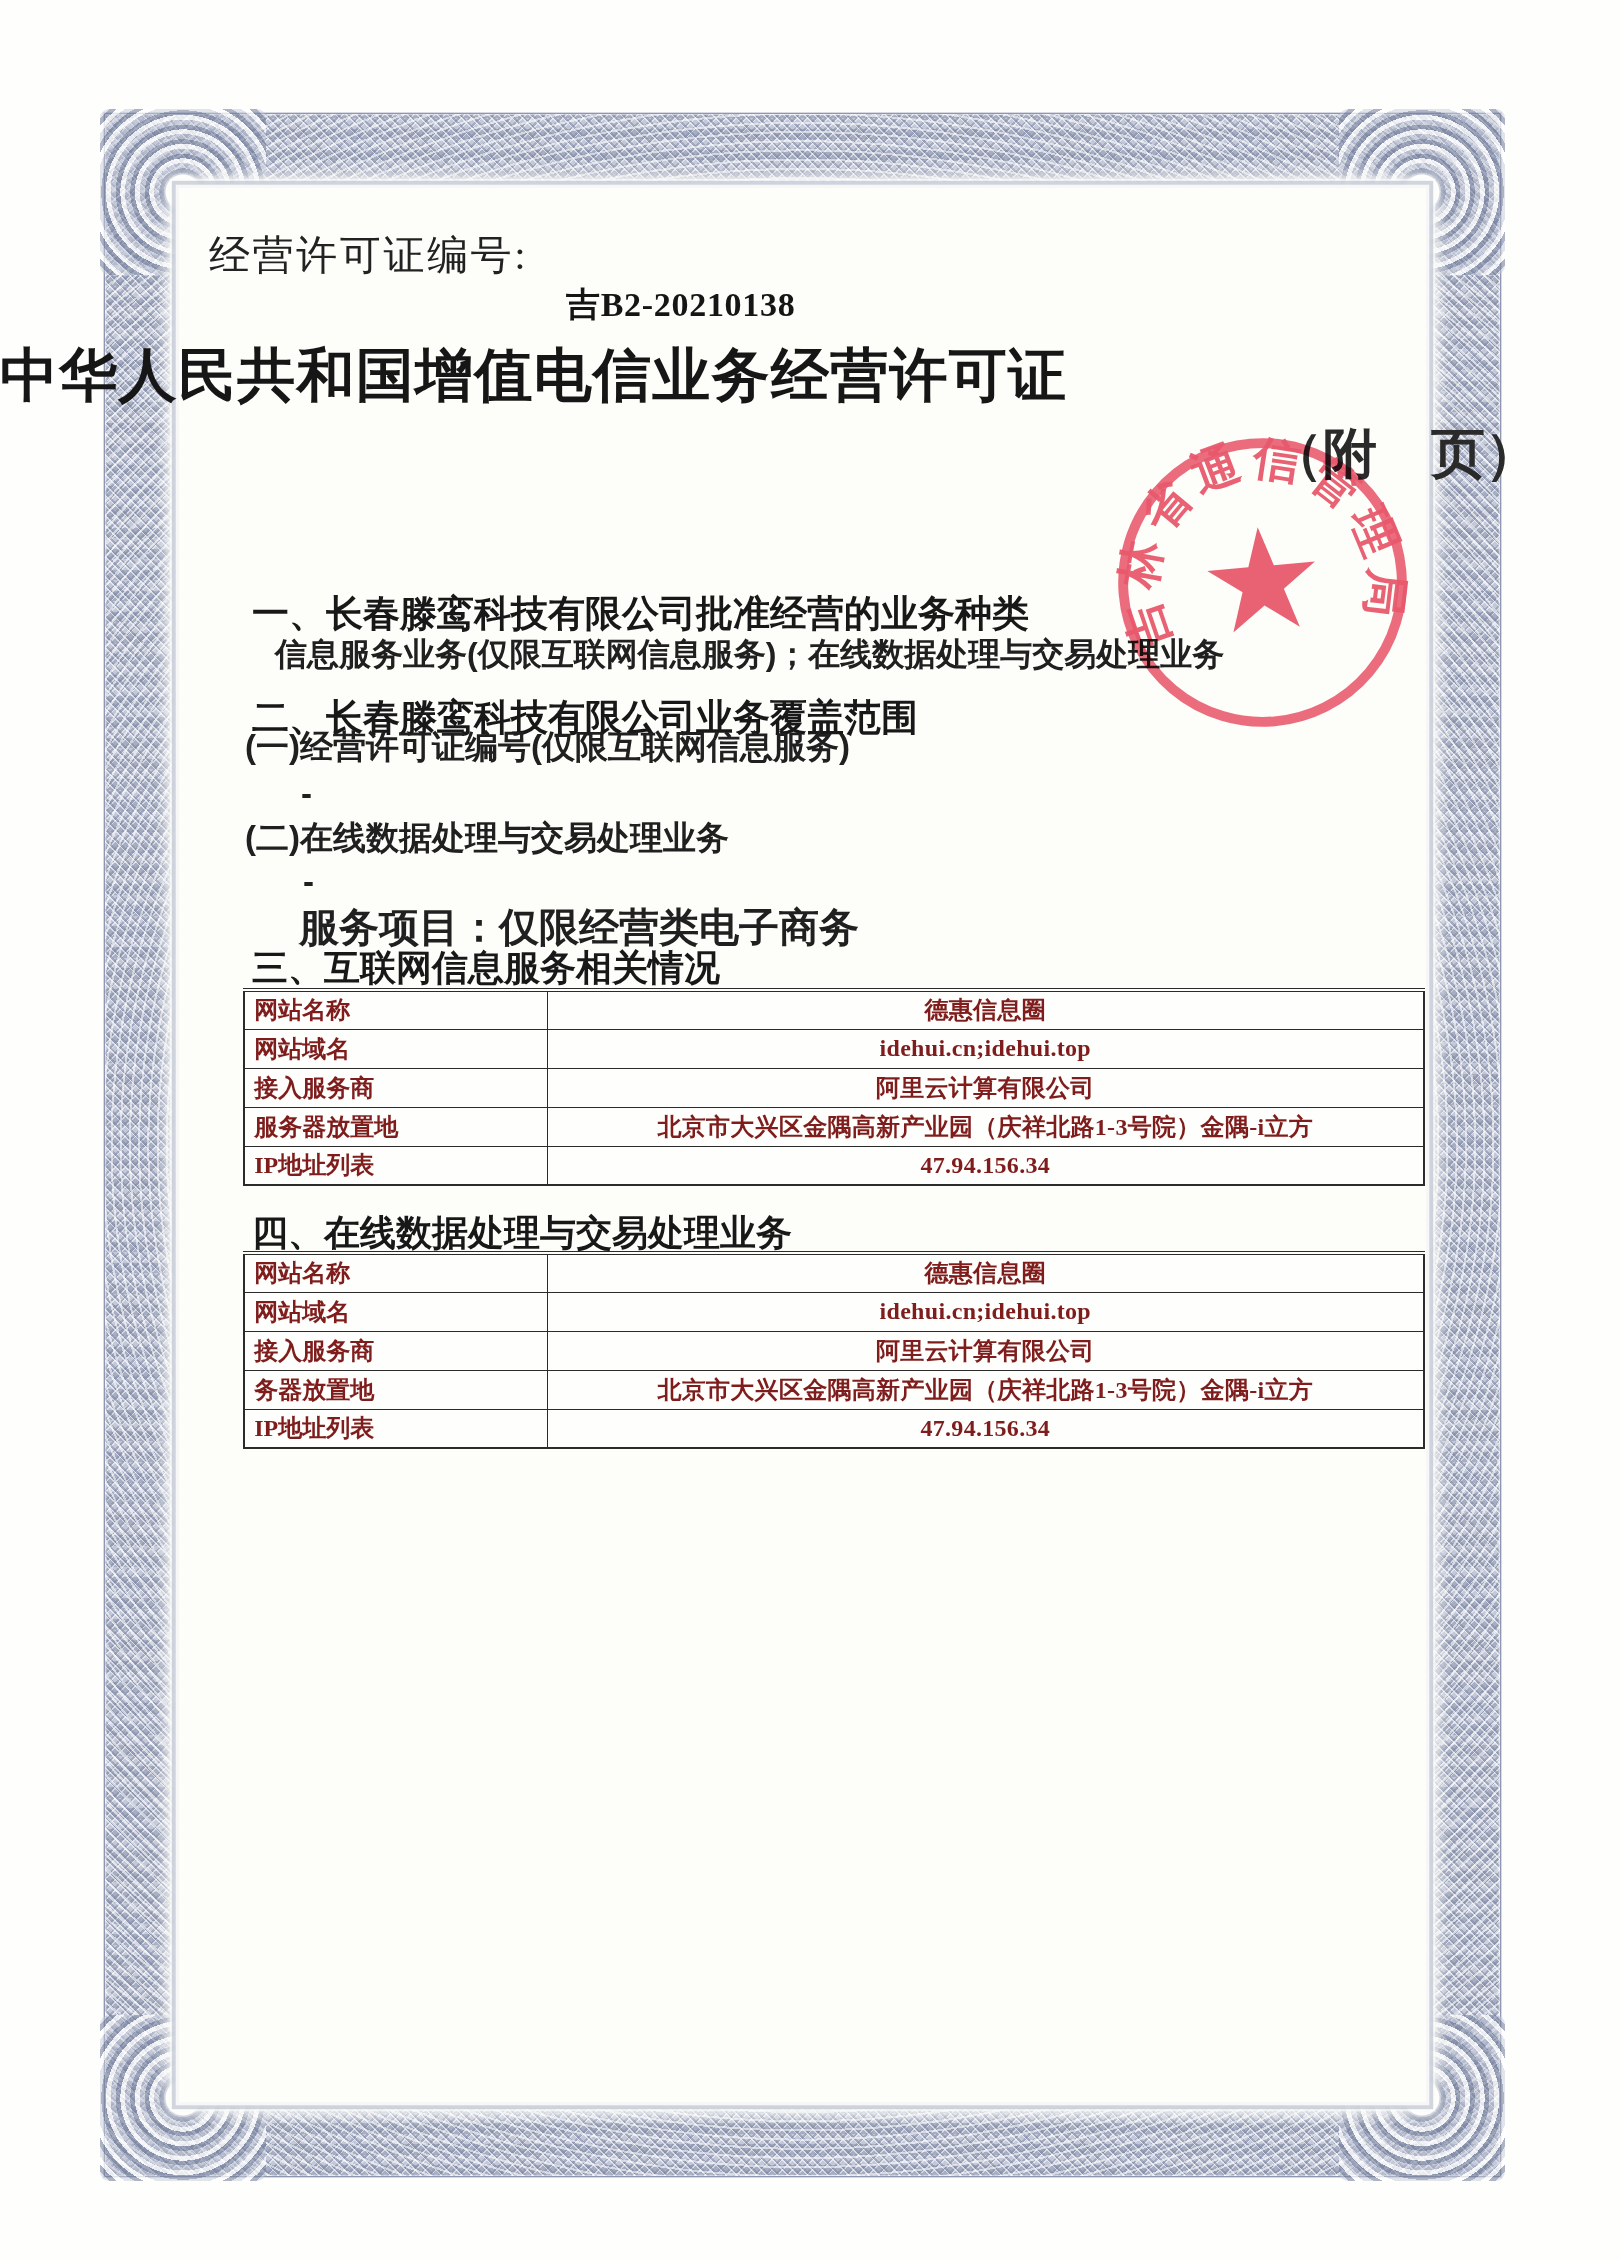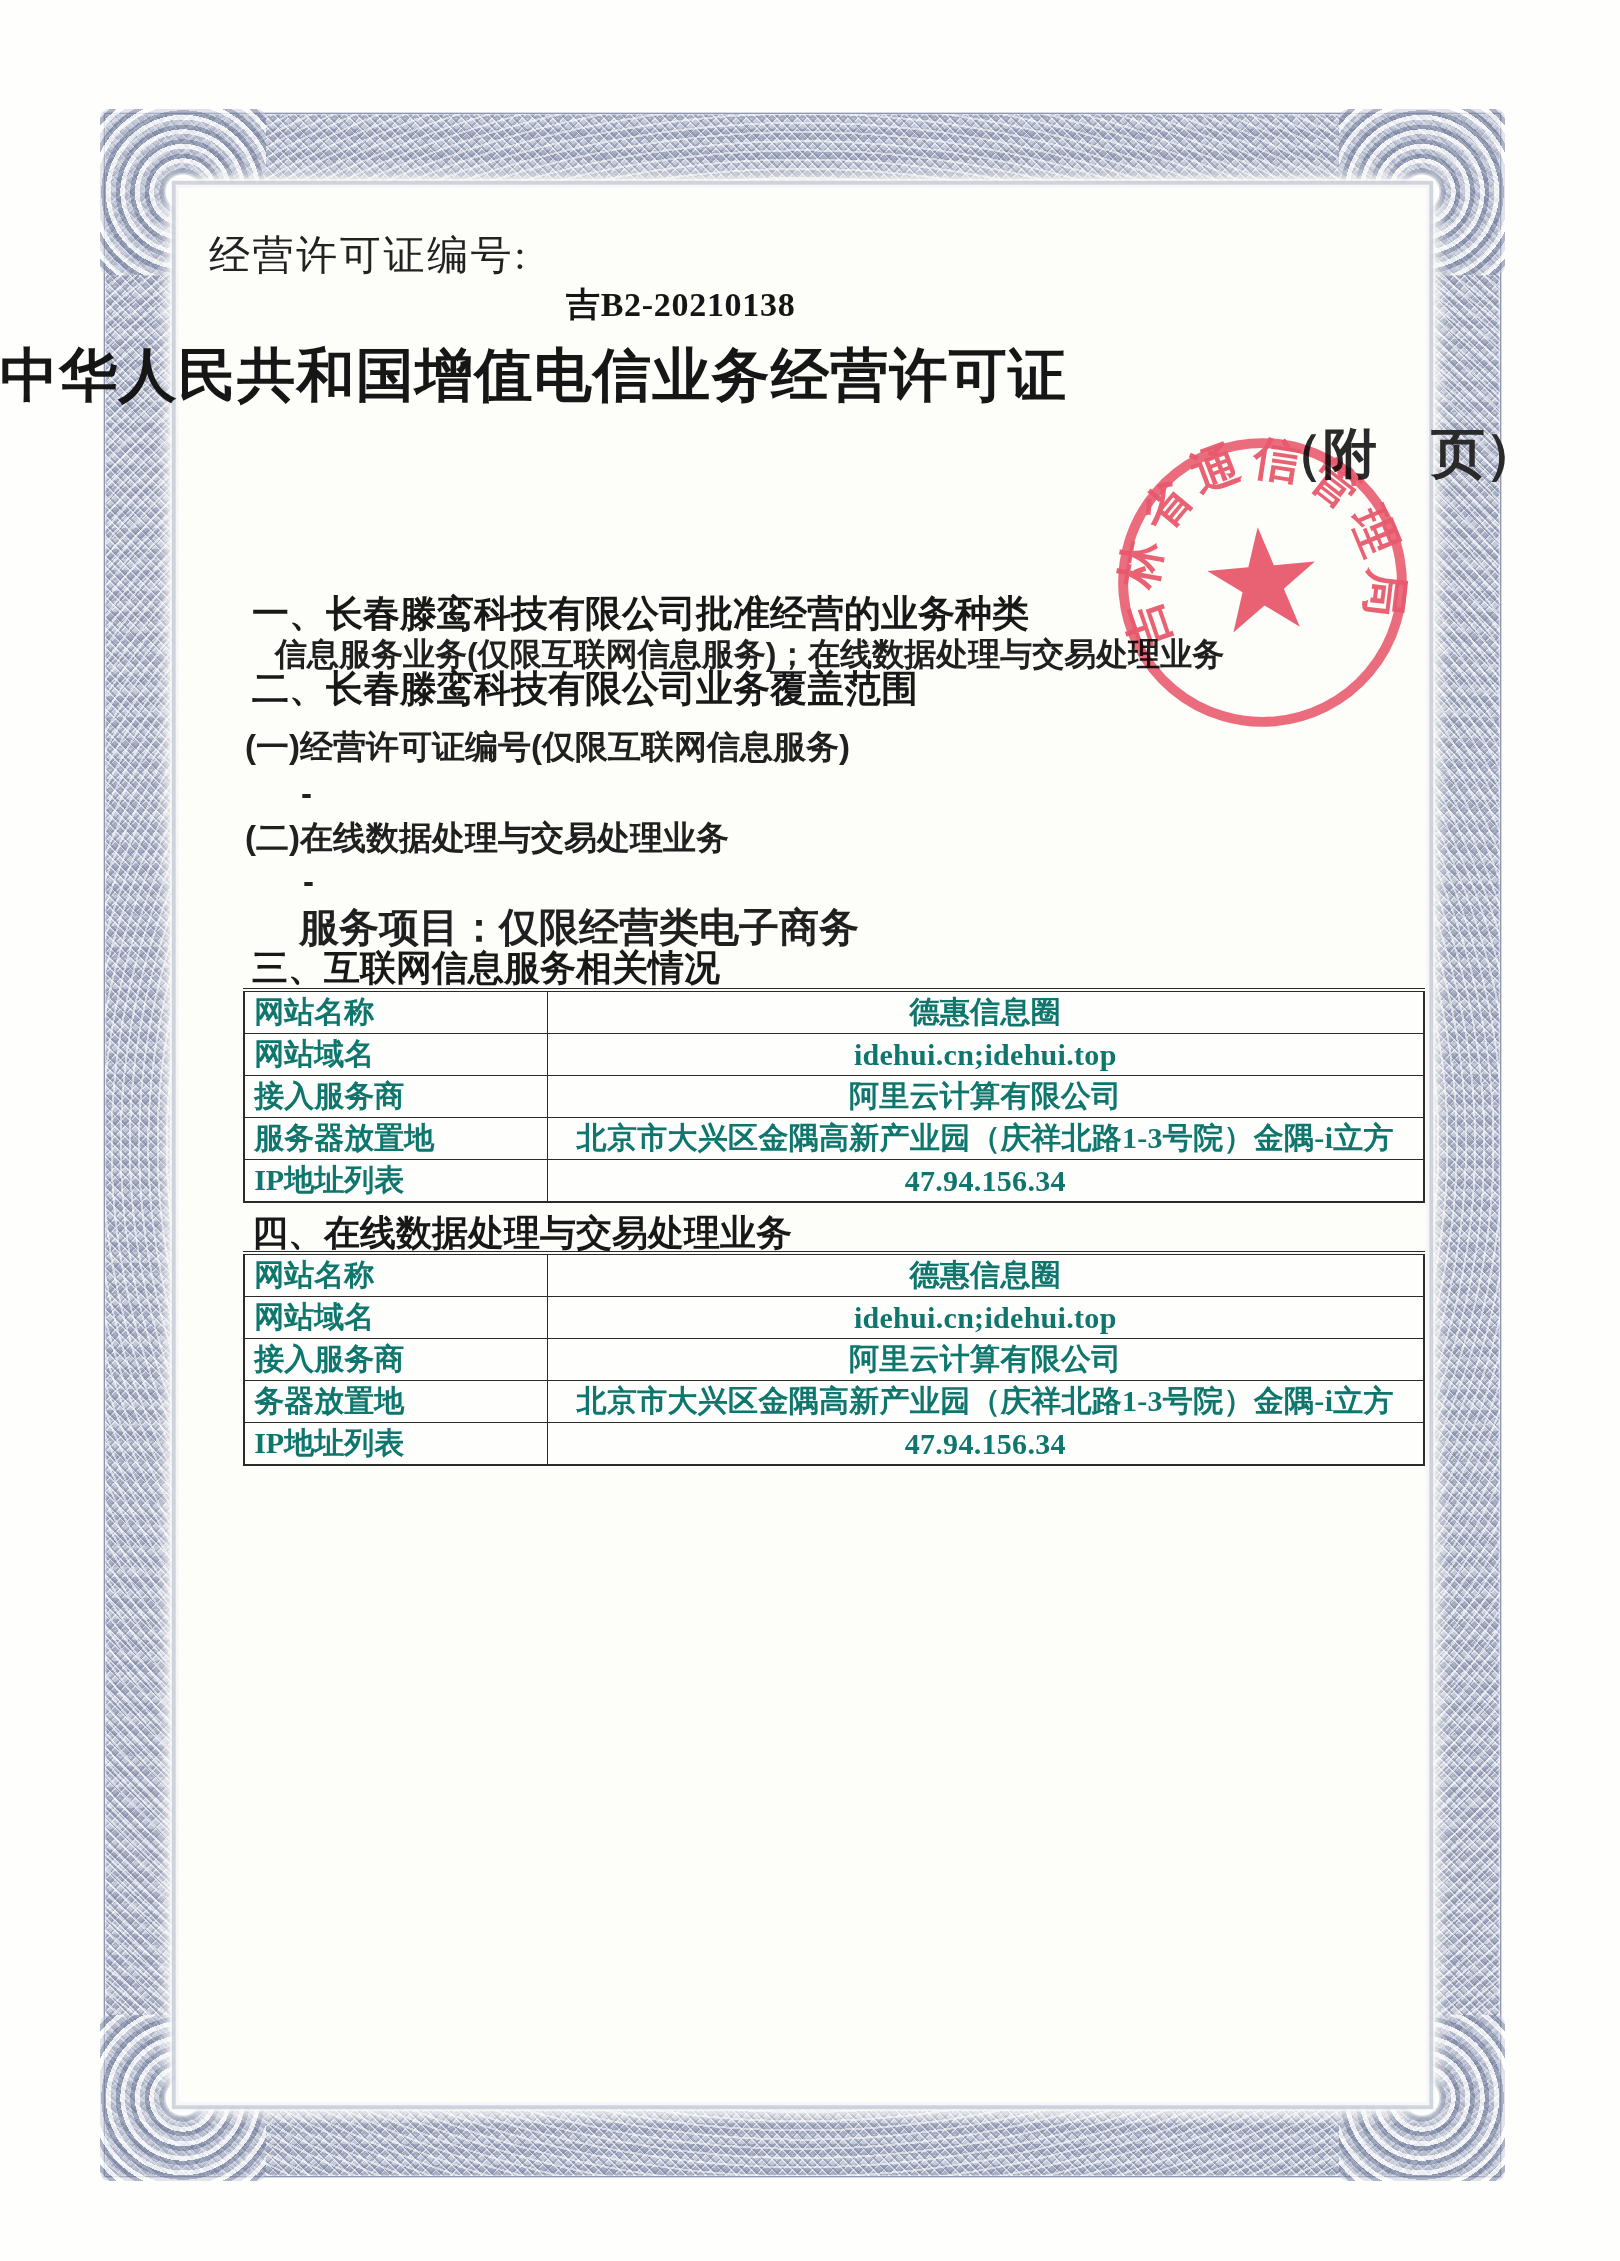--- a/index.html
+++ b/index.html
@@ -52,21 +52,21 @@
   .license-label { left:209px; top:228px; font-size:41px; letter-spacing:2.6px; color:#222; }
   .license-number { left:566px; top:282px; font-size:34px; font-weight:700; letter-spacing:0.7px; color:#151515; }
   .doc-title { left:0; top:337px; width:1621px; 
     font-size:58px; font-weight:700; letter-spacing:1.3px; color:#161616;
     font-family:"Liberation Serif", serif; }
   .doc-subtitle { left:0; top:418px; width:1539px; text-align:right;
     font-size:54px; font-weight:600; color:#2a2a2a; }
 
   .sec-heading { font-family:"Liberation Sans", sans-serif; font-weight:700; color:#181818; }
   .h1a { left:252px; top:589px;  font-size:37px; }
-  .h2a { left:252px; top:664px; font-size:37px; }
+  .h2a { left:252px; top:693px; font-size:37px; }
   .h3a { left:252px; top:944px; font-size:36px; }
   .h4a { left:252px; top:1209px; font-size:36px; }
   .body-line { font-family:"Liberation Sans", sans-serif; font-weight:700; color:#202020; }
   .b1 { left:275px; top:633px;  font-size:32px; }
   .i1 { left:245px; top:725px; font-size:33px; }
   .i2 { left:245px; top:816px; font-size:33px; }
   .d1 { left:301px; top:775px; font-size:33px; font-weight:700; }
   .d2 { left:303px; top:863px; font-size:33px; font-weight:700; }
   .srv { left:299px; top:900px; font-size:40px; }
 
@@ -75,21 +75,21 @@
     position:absolute; left:243px; width:1182px;
     border-collapse:collapse; table-layout:fixed;
     background:rgba(255,255,255,.35);
   }
   .t1 { top:988px; }
   .t2 { top:1251px; }
   table.info-table { border:2px solid #2b2b2b; border-top:4.6px double #2b2b2b; }
   table.info-table td {
     border:1.3px solid #2b2b2b;
     height:39px; vertical-align:middle;
-    font-size:30px; font-weight:600; color:#0f766e;
+    font-size:24px; font-weight:600; color:#7f1d1d;
     font-family:"Liberation Serif", serif;
   }
   td.lbl { width:303px; padding-left:9.2px; text-align:left; }
   td.val { text-align:center; letter-spacing:0.3px; }
 
   
   .stamp {
     position:absolute; left:1104px; top:424px; width:317px; height:317px;
     mix-blend-mode:multiply; opacity:.9;
     transform:rotate(-5deg);

